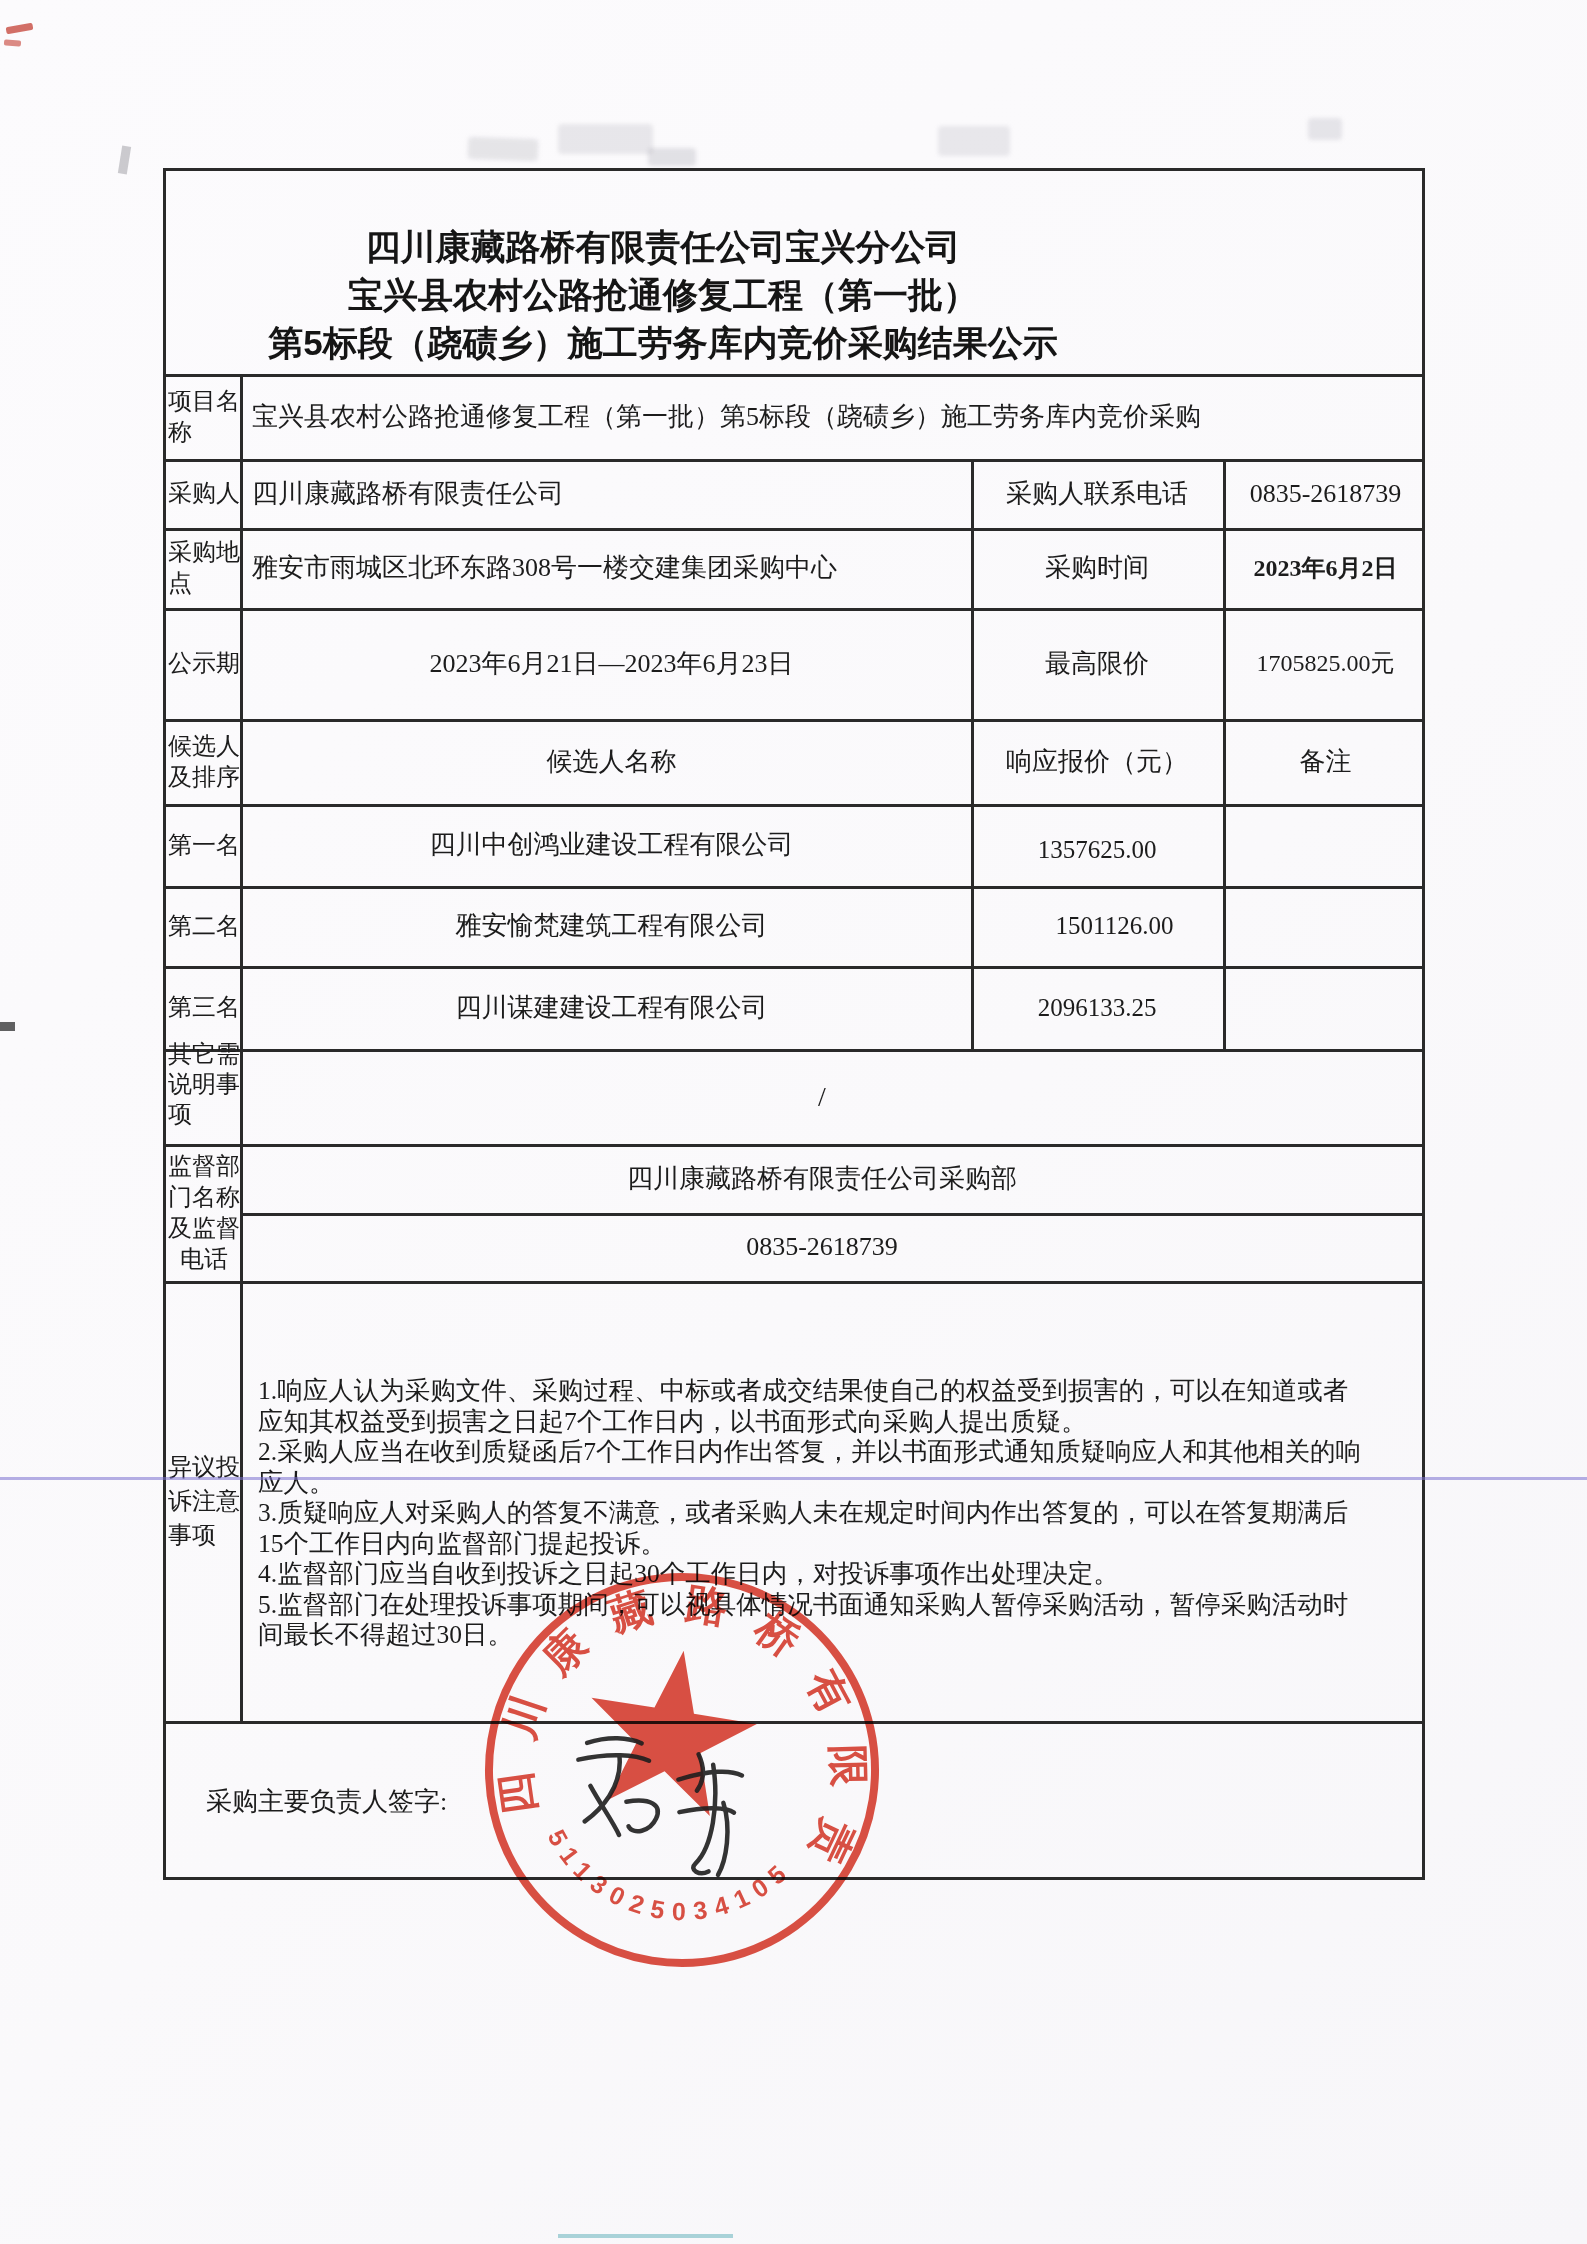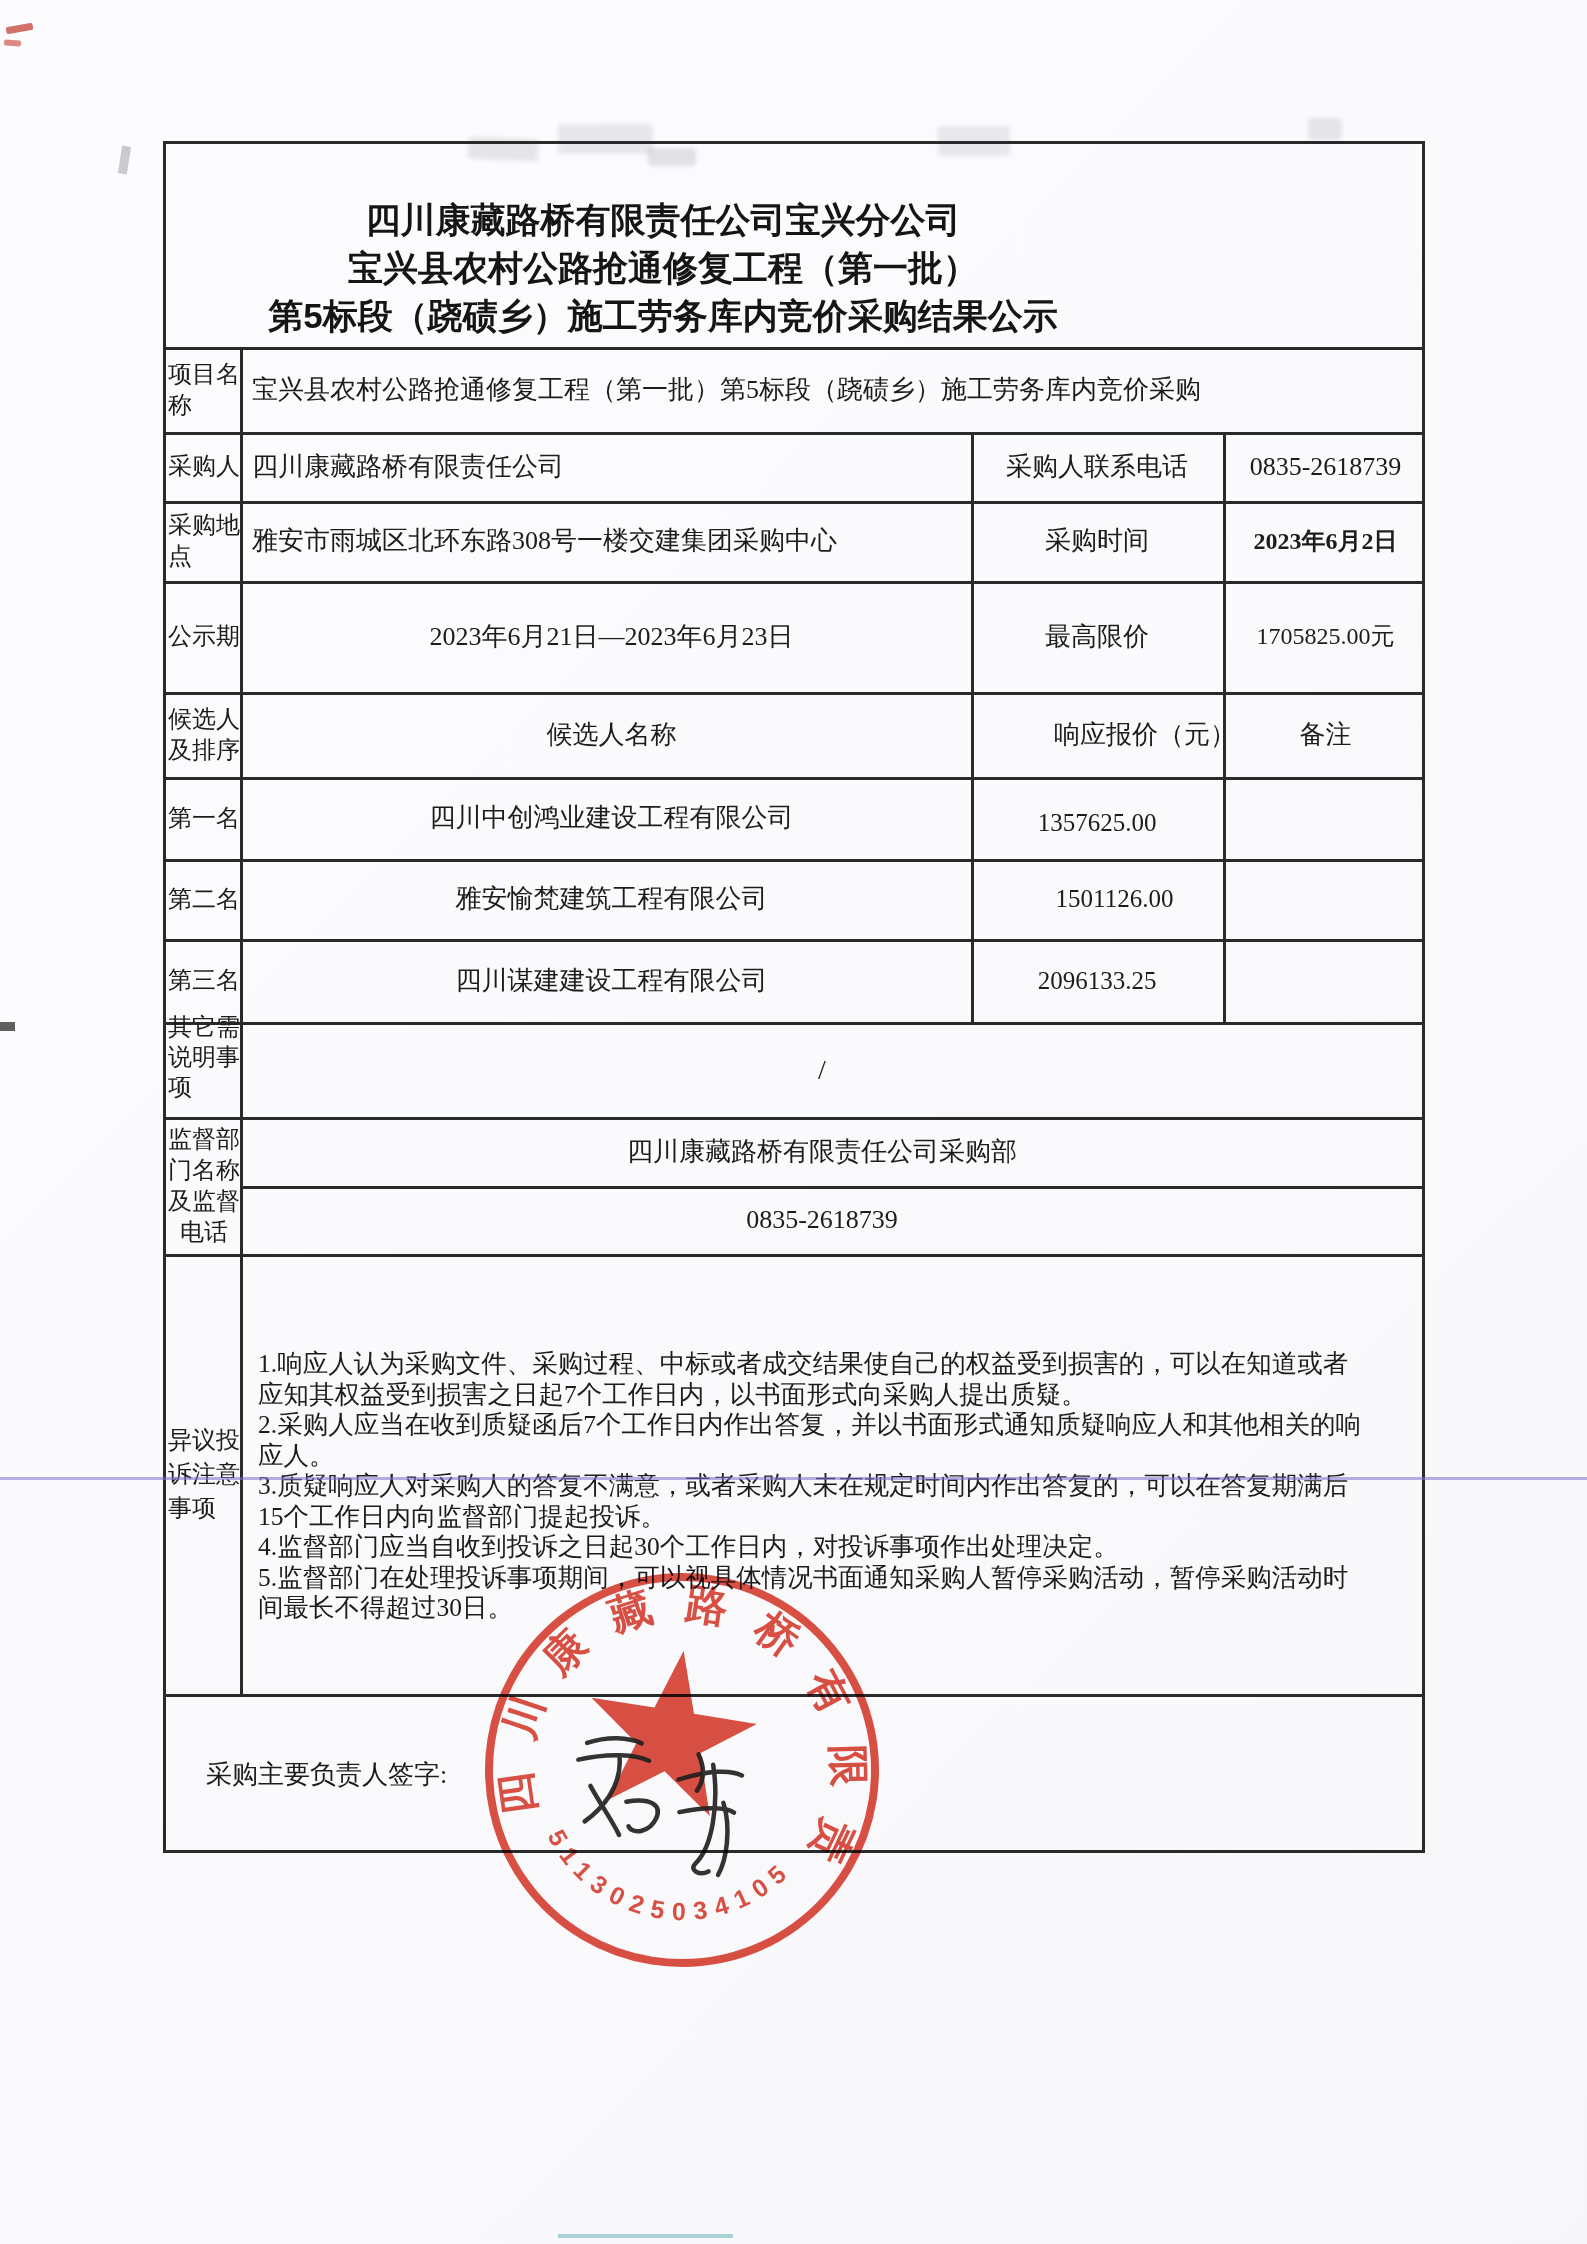--- a/index.html
+++ b/index.html
@@ -11,21 +11,21 @@
   }
   html,body{margin:0;padding:0;}
   body{background:#e9e9ec;font-family:"Liberation Serif",serif;}
   #page{
     position:relative;width:1587px;height:2244px;margin:0 auto;
     background:linear-gradient(135deg,#fcfbfd 0%,#faf9fb 55%,#f7f6f9 100%);
     overflow:hidden;color:var(--ink);
   }
   
   #sheet{
-    position:absolute;left:163px;top:141px;width:1262px;height:1712px;
+    position:absolute;left:163px;top:168px;width:1262px;height:1712px;
     border:3px solid var(--border);box-sizing:border-box;
   }
   .hl,.hlp{position:absolute;height:3px;background:var(--border);left:0;width:1256px;}
   .hlp{left:74px;width:1182px;}
   .vl{position:absolute;width:3px;background:var(--border);}
   .cell{position:absolute;display:flex;align-items:center;box-sizing:border-box;line-height:1.28;}
   .lab{left:2px;width:72px;font-size:24px;letter-spacing:0;}
   .val{font-size:26px;}
   .center{justify-content:center;text-align:center;}
   .left{justify-content:flex-start;text-align:left;}
@@ -106,21 +106,21 @@
     <div class="cell val center" style="left:805px;top:357px;width:252px;height:80px;">采购时间</div>
     <div class="cell center" style="left:1057px;top:357px;width:205px;height:80px;font-size:24px;font-weight:bold;">2023年6月2日</div>
 
     <div class="cell lab left" style="top:437px;height:111px;">公示期</div>
     <div class="cell val center" style="left:86px;top:437px;width:719px;height:111px;">2023年6月21日—2023年6月23日</div>
     <div class="cell val center" style="left:805px;top:437px;width:252px;height:111px;">最高限价</div>
     <div class="cell center" style="left:1057px;top:437px;width:205px;height:111px;font-size:24px;">1705825.00元</div>
 
     <div class="cell lab left" style="top:548px;height:85px;">候选人及排序</div>
     <div class="cell val center" style="left:86px;top:548px;width:719px;height:85px;">候选人名称</div>
-    <div class="cell val center" style="left:805px;top:548px;width:252px;height:85px;margin-left:48px;">响应报价（元）</div>
+    <div class="cell val center" style="left:805px;top:548px;width:252px;height:85px;">响应报价（元）</div>
     <div class="cell val center" style="left:1057px;top:548px;width:205px;height:85px;">备注</div>
 
     <div class="cell lab center" style="top:633px;height:82px;">第一名</div>
     <div class="cell val center" style="left:86px;top:633px;width:719px;height:82px;">四川中创鸿业建设工程有限公司</div>
     <div class="cell center" style="left:805px;top:633px;width:252px;height:92px;font-size:25px;font-family:Liberation Serif, serif;">1357625.00</div>
     <div class="cell center" style="left:1057px;top:633px;width:205px;height:82px;"></div>
 
     <div class="cell lab center" style="top:715px;height:80px;">第二名</div>
     <div class="cell val center" style="left:86px;top:715px;width:719px;height:80px;">雅安愉梵建筑工程有限公司</div>
     <div class="cell center" style="left:805px;top:715px;width:287px;height:80px;font-size:25px;">1501126.00</div>

